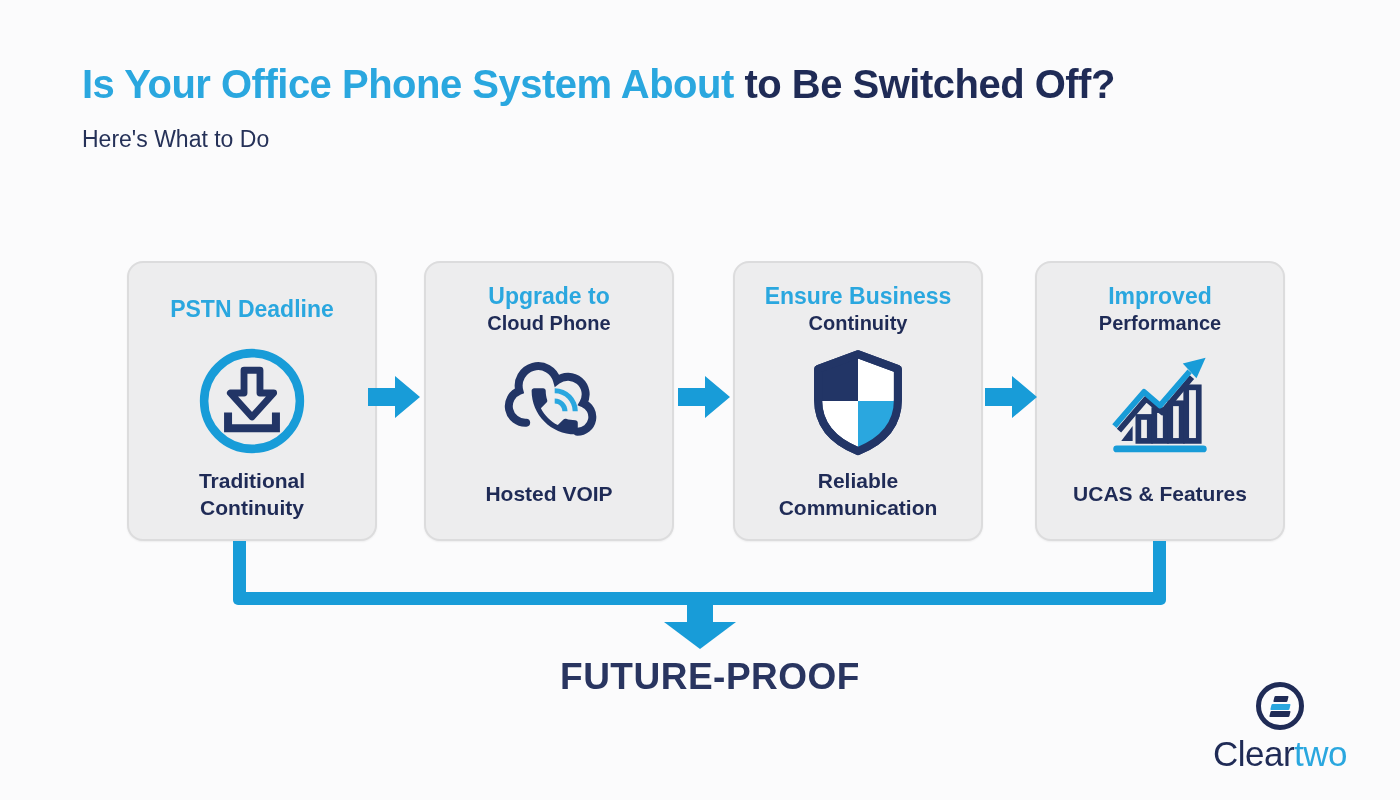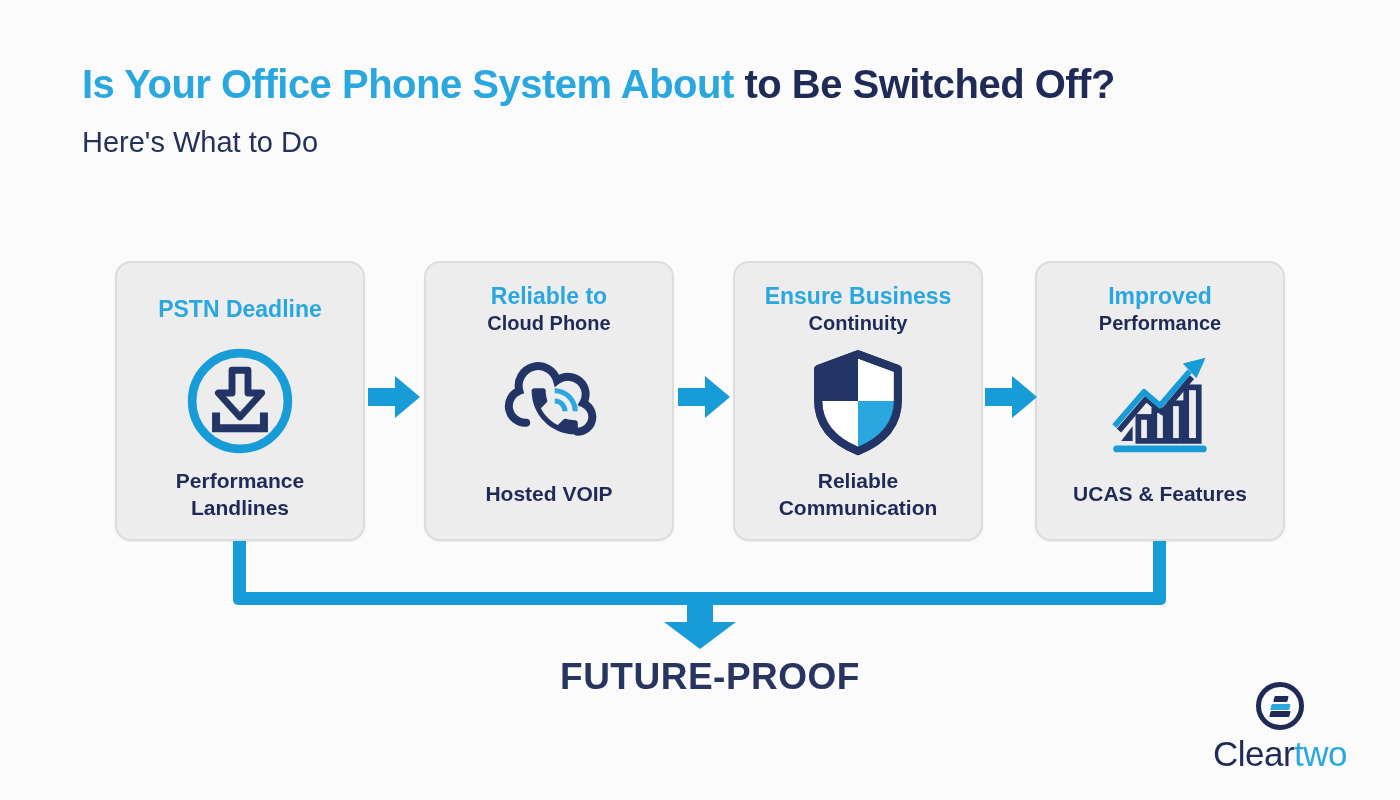--- a/index.html
+++ b/index.html
@@ -15,34 +15,34 @@
   
   .title {
     position: absolute; left: 82px; top: 62px;
     font-size: 40px; font-weight: 700; letter-spacing: -0.5px;
     white-space: nowrap;
   }
   .title .blue { color: #2aa7df; }
   .title .navy { color: #1f2b56; }
   .subtitle {
     position: absolute; left: 82px; top: 126px;
-    font-size: 29px; font-weight: 500; color: #253158;
+    font-size: 23px; font-weight: 500; color: #253158;
   }
 
   
   .card {
     position: absolute; top: 261px; width: 250px; height: 280px;
     background: #ededee;
     border: 2px solid #dcdcdd;
     border-radius: 16px;
     box-shadow: 0 1px 2px rgba(0,0,0,0.06);
     display: flex; flex-direction: column; align-items: center;
     padding: 16px 12px 14px 12px;
   }
-  .card-1 { left: 115px; justify-content: center; }
+  .card-1 { left: 127px; justify-content: center; }
   .card-2 { left: 424px; }
   .card-3 { left: 733px; }
   .card-4 { left: 1035px; }
 
   .card-heading {
     min-height: 60px; display: flex; flex-direction: column;
     justify-content: center; align-items: center; text-align: center;
     line-height: 1.25;
   }
   .card-heading .h-blue { color: #2aa7df; font-size: 23px; font-weight: 700; }
@@ -112,26 +112,26 @@
     <div class="card-heading">
       <div class="h-blue">PSTN Deadline</div>
     </div>
     <div class="card-icon">
       <svg viewBox="0 0 100 100">
         <circle cx="50" cy="50" r="42" fill="none" stroke="#189cd8" stroke-width="7.5"></circle>
         <path d="M43,23 L57,23 57,43 69,43 50,64 31,43 43,43 Z" fill="none" stroke="#223566" stroke-width="6" stroke-linejoin="round"></path>
         <path d="M29,60 V74 H71 V60" fill="none" stroke="#223566" stroke-width="7"></path>
       </svg>
     </div>
-    <div class="card-caption">Performance Landlines</div>
+    <div class="card-caption">Traditional Continuity</div>
   </div>
 
   <div class="card card-2">
     <div class="card-heading">
-      <div class="h-blue">Reliable to</div>
+      <div class="h-blue">Upgrade to</div>
       <div class="h-navy">Cloud Phone</div>
     </div>
     <div class="card-icon">
       <svg viewBox="0 0 100 100">
         <path d="M30,69 a14.5,14.5 0 0 1 -6,-28 a17,17 0 0 1 33,-9 a15.5,15.5 0 0 1 23,20 a13,13 0 0 1 -5,25" fill="none" stroke="#223566" stroke-width="7" stroke-linecap="round"></path>
         <g transform="translate(28,32) scale(2.25)">
           <path d="M6.62 10.79c1.44 2.83 3.76 5.14 6.59 6.59l2.2-2.2c.27-.27.67-.36 1.02-.24 1.12.37 2.33.57 3.57.57.55 0 1 .45 1 1V20c0 .55-.45 1-1 1-9.39 0-17-7.61-17-17 0-.55.45-1 1-1h3.5c.55 0 1 .45 1 1 0 1.25.2 2.45.57 3.57.11.35.03.74-.25 1.02l-2.2 2.2z" fill="#223566"></path>
           <path d="M19 12h2a9 9 0 0 0-9-9v2c3.87 0 7 3.13 7 7z" fill="#2aa7df"></path>
           <path d="M15 12h2c0-2.76-2.24-5-5-5v2c1.66 0 3 1.34 3 3z" fill="#2aa7df"></path>
         </g>

